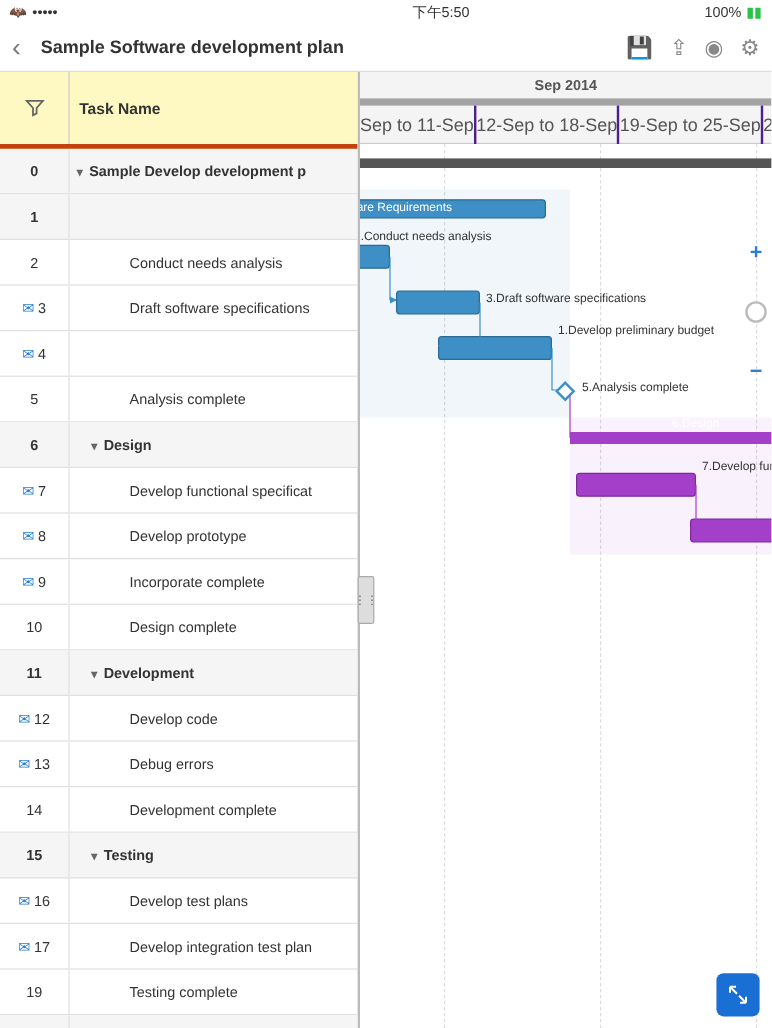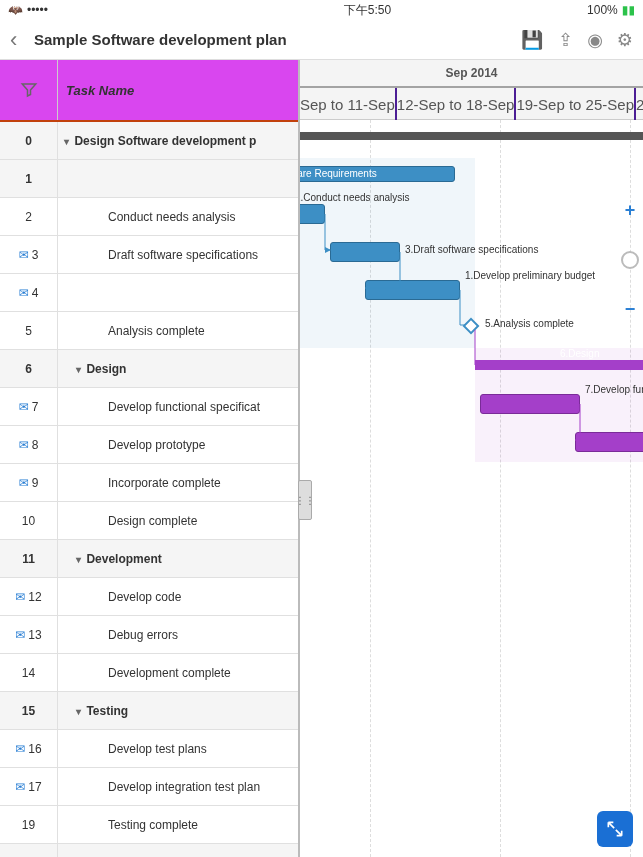--- a/index.html
+++ b/index.html
@@ -7,37 +7,37 @@
 .status-bar { height: 20px; display: flex; align-items: center; justify-content: space-between; padding: 0 8px; font-size: 12px; }
 .status-bar .left, .status-bar .right { display: flex; align-items: center; gap: 4px; }
 .status-bar .center { position: absolute; left: 50%; transform: translateX(-50%); margin-left: 46px; }
 .nav-bar { height: 40px; display: flex; align-items: center; border-bottom: 1px solid #ddd; padding: 0 10px; }
 .nav-bar .back { width: 24px; font-size: 22px; color: #777; }
 .nav-bar .title { font-weight: bold; font-size: 15px; flex: 1; white-space: nowrap; overflow: hidden; }
 .nav-bar .actions { display: flex; gap: 14px; color: #888; }
 .nav-bar .actions span { font-size: 18px; }
 .main { display: flex; height: calc(100% - 60px); position: relative; }
 .left-panel { width: 300px; border-right: 2px solid #bbb; display: flex; flex-direction: column; overflow: hidden; }
-.left-header { display: flex; border-bottom: 2px solid #c2410c; background: #d946ef; font-style: italic; }
+.left-header { display: flex; border-bottom: 4px solid #c2410c; background: #fef9c3; }
 .filter-cell { width: 58px; height: 60px; display: flex; align-items: center; justify-content: center; border-right: 1px solid #ccc; font-size: 18px; color: #666; }
 .task-name-header { flex: 1; display: flex; align-items: center; padding-left: 8px; font-weight: bold; font-size: 13px; }
 .task-rows { overflow-y: hidden; }
 .task-row { display: flex; height: 38px; border-bottom: 1px solid #e0e0e0; align-items: center; }
 .task-row.bold { font-weight: bold; background: #f5f5f5; }
 .id-cell { width: 58px; text-align: center; border-right: 1px solid #e0e0e0; height: 100%; display: flex; align-items: center; justify-content: center; font-size: 12px; }
 .id-cell .mail { color: #2a7fd4; font-size: 12px; margin-right: 3px; }
 .name-cell { flex: 1; padding-left: 6px; white-space: nowrap; overflow: hidden; font-size: 12px; }
 .indent-0 { padding-left: 6px; }
 .indent-1 { padding-left: 18px; }
 .indent-2 { padding-left: 50px; }
 .collapse { color: #666; margin-right: 2px; font-size: 10px; }
 .notes-icon { display: inline-block; width: 14px; height: 14px; background: #f5b942; border: 1px solid #c78a1f; margin-right: 4px; vertical-align: middle; font-size: 8px; line-height: 12px; text-align: center; color: #7a4b00; }
 .right-panel { flex: 1; position: relative; overflow: hidden; background: #fff; }
 .timeline-header { height: 60px; border-bottom: 1px solid #ccc; background: #f4f4f4; }
-.timeline-month { height: 28px; border-bottom: 2px solid #a3a3a3; display: flex; align-items: center; justify-content: center; font-size: 12px; color: #555; font-weight: bold; }
+.timeline-month { height: 28px; border-bottom: 6px solid #a3a3a3; display: flex; align-items: center; justify-content: center; font-size: 12px; color: #555; font-weight: bold; }
 .timeline-weeks { height: 32px; display: flex; }
 .week { flex: 1; border-right: 2px solid #4c1d95; display: flex; align-items: center; justify-content: center; font-size: 15px; color: #555; white-space: nowrap; }
 .gantt-area { position: relative; height: calc(100% - 60px); }
 .gridline { position: absolute; top: 0; bottom: 0; border-left: 1px dashed #ddd; }
 .bar { position: absolute; height: 20px; border-radius: 3px; }
 .bar-summary { background: #555; height: 8px !important; border-radius: 0; }
 .bar-summary::before, .bar-summary::after { content: ''; position: absolute; top: 8px; width: 0; height: 0; border-top: 6px solid #555; }
 .bar-summary::before { left: 0; border-right: 6px solid transparent; }
 .bar-summary::after { right: 0; border-left: 6px solid transparent; }
 .bar-blue { background: #3d8fc5; border: 1px solid #2a6a94; }
@@ -86,21 +86,21 @@
             <path d="M3 4h18l-7 8v6l-4 2v-8z"></path>
           </svg>
       </div>
       <div class="task-name-header">Task Name</div>
     </div>
     <div class="task-rows" id="task-rows">
         <div class="task-row bold">
           <div class="id-cell">
             <span>0</span>
           </div>
-          <div class="name-cell indent-0"><span class="collapse">▾</span> <span>Design Software development p</span></div>
+          <div class="name-cell indent-0"><span class="collapse">▾</span> <span>Sample Develop development p</span></div>
         </div>
         <div class="task-row bold">
           <div class="id-cell">
             <span>1</span>
           </div>
         </div>
         <div class="task-row">
           <div class="id-cell">
             <span>2</span>
           </div>

